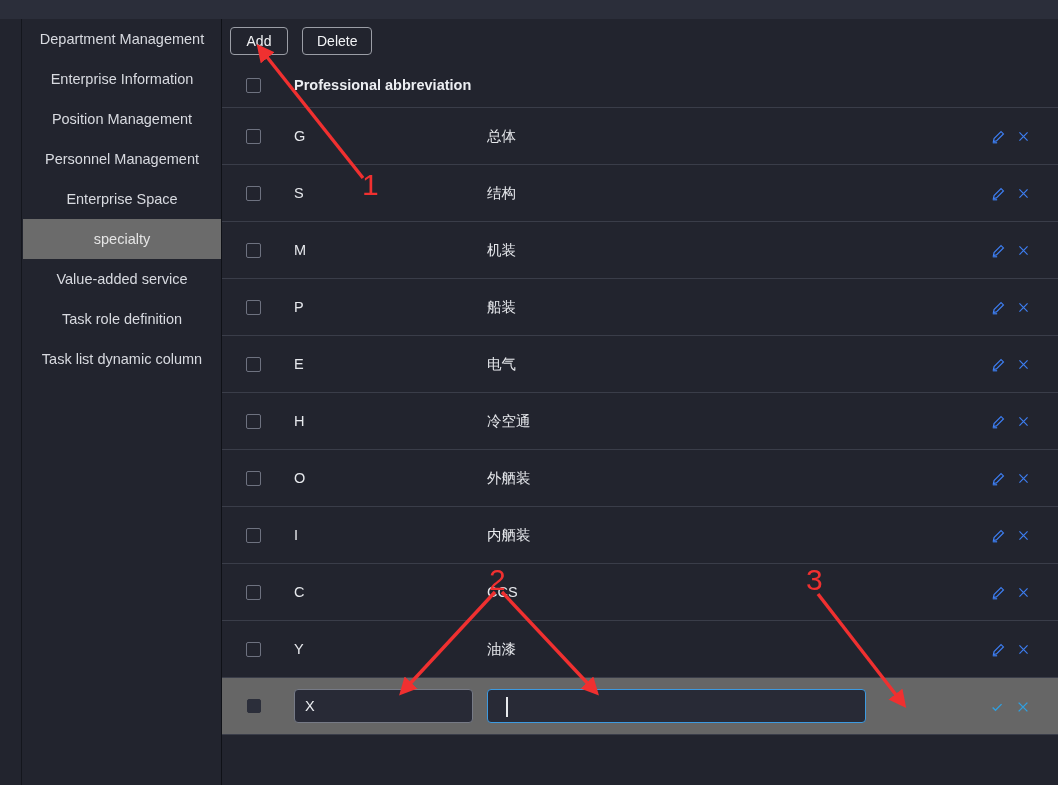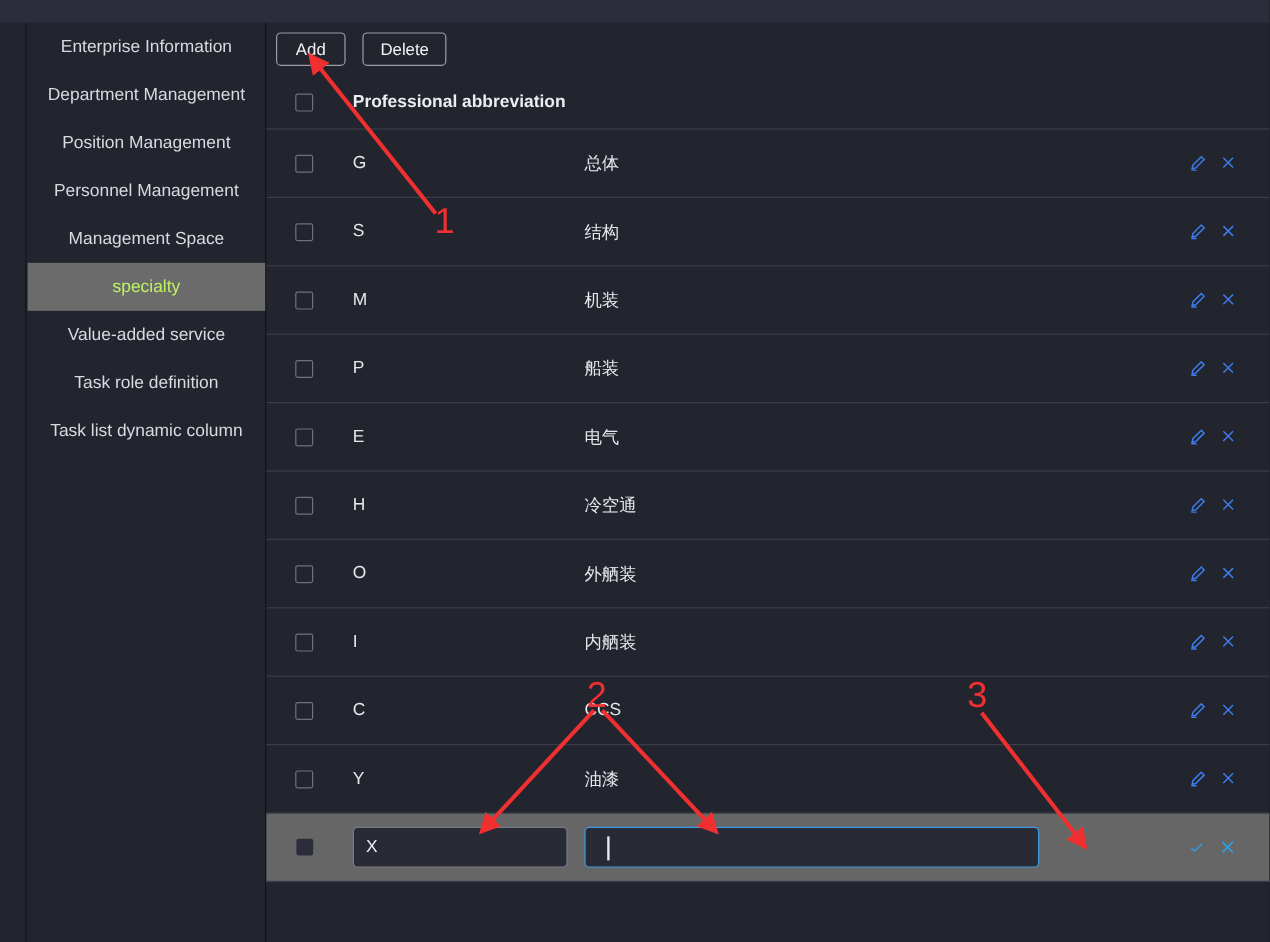--- a/index.html
+++ b/index.html
@@ -26,21 +26,21 @@
   
   .sidebar {
     position: absolute; left: 23px; top: 19px; width: 199px; height: 766px;
     background: #22242e; border-right: 1px solid #0f1117;
   }
   .side-item {
     height: 40px; line-height: 40px; text-align: center;
     color: #d8dae0; font-size: 14.5px; white-space: nowrap;
     cursor: pointer;
   }
-  .side-item.active { background: #6b6b6b; color: #bef264; }
+  .side-item.active { background: #6b6b6b; color: #e5e5e5; }
 
   
   .main {
     position: absolute; left: 222px; top: 19px; width: 836px; height: 766px;
     background: #22242e;
   }
 
   .toolbar { height: 44px; padding: 8px 0 0 8px; display: flex; gap: 14px; }
   .btn {
     height: 28px; min-width: 58px; padding: 0 14px;
@@ -108,33 +108,33 @@
 </head>
 <body>
 
 <div id="app">
 
   <div class="topbar"></div>
   <div class="left-gutter"></div>
 
   <div class="sidebar">
     <div class="side-item">
+      <span>Department Management</span>
+    </div>
+    <div class="side-item">
       <span>Enterprise Information</span>
     </div>
     <div class="side-item">
-      <span>Department Management</span>
-    </div>
-    <div class="side-item">
       <span>Position Management</span>
     </div>
     <div class="side-item">
       <span>Personnel Management</span>
     </div>
     <div class="side-item">
-      <span>Management Space</span>
+      <span>Enterprise Space</span>
     </div>
     <div class="side-item active">
       <span>specialty</span>
     </div>
     <div class="side-item">
       <span>Value-added service</span>
     </div>
     <div class="side-item">
       <span>Task role definition</span>
     </div>

